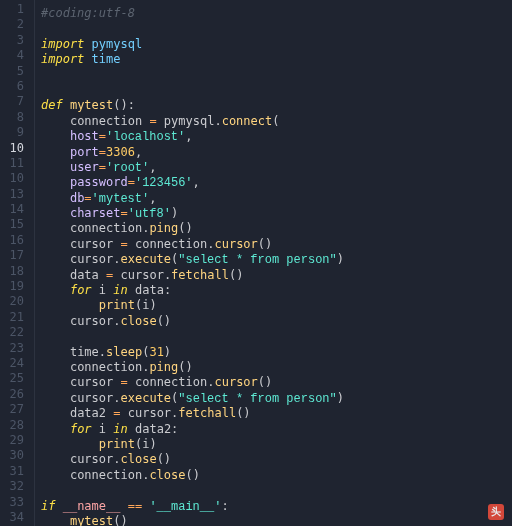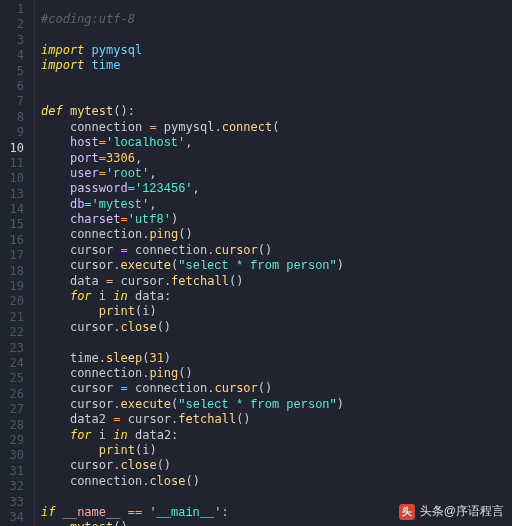--- a/index.html
+++ b/index.html
@@ -21,21 +21,21 @@
       color: #4c5566;
       text-align: right;
       padding: 2px 10px 2px 6px;
       user-select: none;
       line-height: 15.4px;
       min-width: 34px;
     }
     .gutter .hl { color: #d4d7de; }
     .code {
       flex: 1;
-      padding: 12px 0;
+      padding: 6px 0;
       line-height: 15.4px;
       color: #c3c9d4;
       border-left: 1px solid #2d3340;
       padding-left: 6px;
       white-space: pre;
     }
     .line { height: 15.4px; }
     .tk-comment { color: #5c6470; font-style: italic; }
     .tk-keyword { color: #fde047; font-style: italic; }
     .tk-module  { color: #73d0ff; }
@@ -104,14 +104,13 @@
       <div class="line">31</div>
       <div class="line">32</div>
       <div class="line">33</div>
       <div class="line">34</div>
     </div>
   <div class="code" id="code"><div class="line"><span class="tk-comment">#coding:utf-8</span></div><div class="line">&nbsp;</div><div class="line"><span class="tk-keyword">import</span><span> </span><span class="tk-module">pymysql</span></div><div class="line"><span class="tk-keyword">import</span><span> </span><span class="tk-module">time</span></div><div class="line">&nbsp;</div><div class="line">&nbsp;</div><div class="line"><span class="tk-keyword">def</span><span> </span><span class="tk-func">mytest</span><span class="tk-punc">():</span></div><div class="line"><span>    </span><span class="tk-var">connection</span><span> </span><span class="tk-op">=</span><span> </span><span class="tk-var">pymysql</span><span class="tk-punc">.</span><span class="tk-func">connect</span><span class="tk-punc">(</span></div><div class="line"><span>    </span><span class="tk-param">host</span><span class="tk-op">=</span><span class="tk-string">'localhost'</span><span class="tk-punc">,</span></div><div class="line"><span>    </span><span class="tk-param">port</span><span class="tk-op">=</span><span class="tk-num">3306</span><span class="tk-punc">,</span></div><div class="line"><span>    </span><span class="tk-param">user</span><span class="tk-op">=</span><span class="tk-string">'root'</span><span class="tk-punc">,</span></div><div class="line"><span>    </span><span class="tk-param">password</span><span class="tk-op">=</span><span class="tk-string">'123456'</span><span class="tk-punc">,</span></div><div class="line"><span>    </span><span class="tk-param">db</span><span class="tk-op">=</span><span class="tk-string">'mytest'</span><span class="tk-punc">,</span></div><div class="line"><span>    </span><span class="tk-param">charset</span><span class="tk-op">=</span><span class="tk-string">'utf8'</span><span class="tk-punc">)</span></div><div class="line"><span>    </span><span class="tk-var">connection</span><span class="tk-punc">.</span><span class="tk-func">ping</span><span class="tk-punc">()</span></div><div class="line"><span>    </span><span class="tk-var">cursor</span><span> </span><span class="tk-op">=</span><span> </span><span class="tk-var">connection</span><span class="tk-punc">.</span><span class="tk-func">cursor</span><span class="tk-punc">()</span></div><div class="line"><span>    </span><span class="tk-var">cursor</span><span class="tk-punc">.</span><span class="tk-func">execute</span><span class="tk-punc">(</span><span class="tk-string">"select * from person"</span><span class="tk-punc">)</span></div><div class="line"><span>    </span><span class="tk-var">data</span><span> </span><span class="tk-op">=</span><span> </span><span class="tk-var">cursor</span><span class="tk-punc">.</span><span class="tk-func">fetchall</span><span class="tk-punc">()</span></div><div class="line"><span>    </span><span class="tk-keyword">for</span><span> </span><span class="tk-var">i</span><span> </span><span class="tk-keyword">in</span><span> </span><span class="tk-var">data</span><span class="tk-punc">:</span></div><div class="line"><span>        </span><span class="tk-func">print</span><span class="tk-punc">(</span><span class="tk-var">i</span><span class="tk-punc">)</span></div><div class="line"><span>    </span><span class="tk-var">cursor</span><span class="tk-punc">.</span><span class="tk-func">close</span><span class="tk-punc">()</span></div><div class="line">&nbsp;</div><div class="line"><span>    </span><span class="tk-var">time</span><span class="tk-punc">.</span><span class="tk-func">sleep</span><span class="tk-punc">(</span><span class="tk-num">31</span><span class="tk-punc">)</span></div><div class="line"><span>    </span><span class="tk-var">connection</span><span class="tk-punc">.</span><span class="tk-func">ping</span><span class="tk-punc">()</span></div><div class="line"><span>    </span><span class="tk-var">cursor</span><span> </span><span class="tk-op">=</span><span> </span><span class="tk-var">connection</span><span class="tk-punc">.</span><span class="tk-func">cursor</span><span class="tk-punc">()</span></div><div class="line"><span>    </span><span class="tk-var">cursor</span><span class="tk-punc">.</span><span class="tk-func">execute</span><span class="tk-punc">(</span><span class="tk-string">"select * from person"</span><span class="tk-punc">)</span></div><div class="line"><span>    </span><span class="tk-var">data2</span><span> </span><span class="tk-op">=</span><span> </span><span class="tk-var">cursor</span><span class="tk-punc">.</span><span class="tk-func">fetchall</span><span class="tk-punc">()</span></div><div class="line"><span>    </span><span class="tk-keyword">for</span><span> </span><span class="tk-var">i</span><span> </span><span class="tk-keyword">in</span><span> </span><span class="tk-var">data2</span><span class="tk-punc">:</span></div><div class="line"><span>        </span><span class="tk-func">print</span><span class="tk-punc">(</span><span class="tk-var">i</span><span class="tk-punc">)</span></div><div class="line"><span>    </span><span class="tk-var">cursor</span><span class="tk-punc">.</span><span class="tk-func">close</span><span class="tk-punc">()</span></div><div class="line"><span>    </span><span class="tk-var">connection</span><span class="tk-punc">.</span><span class="tk-func">close</span><span class="tk-punc">()</span></div><div class="line">&nbsp;</div><div class="line"><span class="tk-keyword">if</span><span> </span><span class="tk-const">__name__</span><span> </span><span class="tk-op">==</span><span> </span><span class="tk-string">'__main__'</span><span class="tk-punc">:</span></div><div class="line"><span>    </span><span class="tk-func">mytest</span><span class="tk-punc">()</span></div></div>
 </div>
 
 <div class="watermark">
   <div class="logo">头</div>
-  <span>头条@序语程言</span>
 </div>
 
 </body></html>

